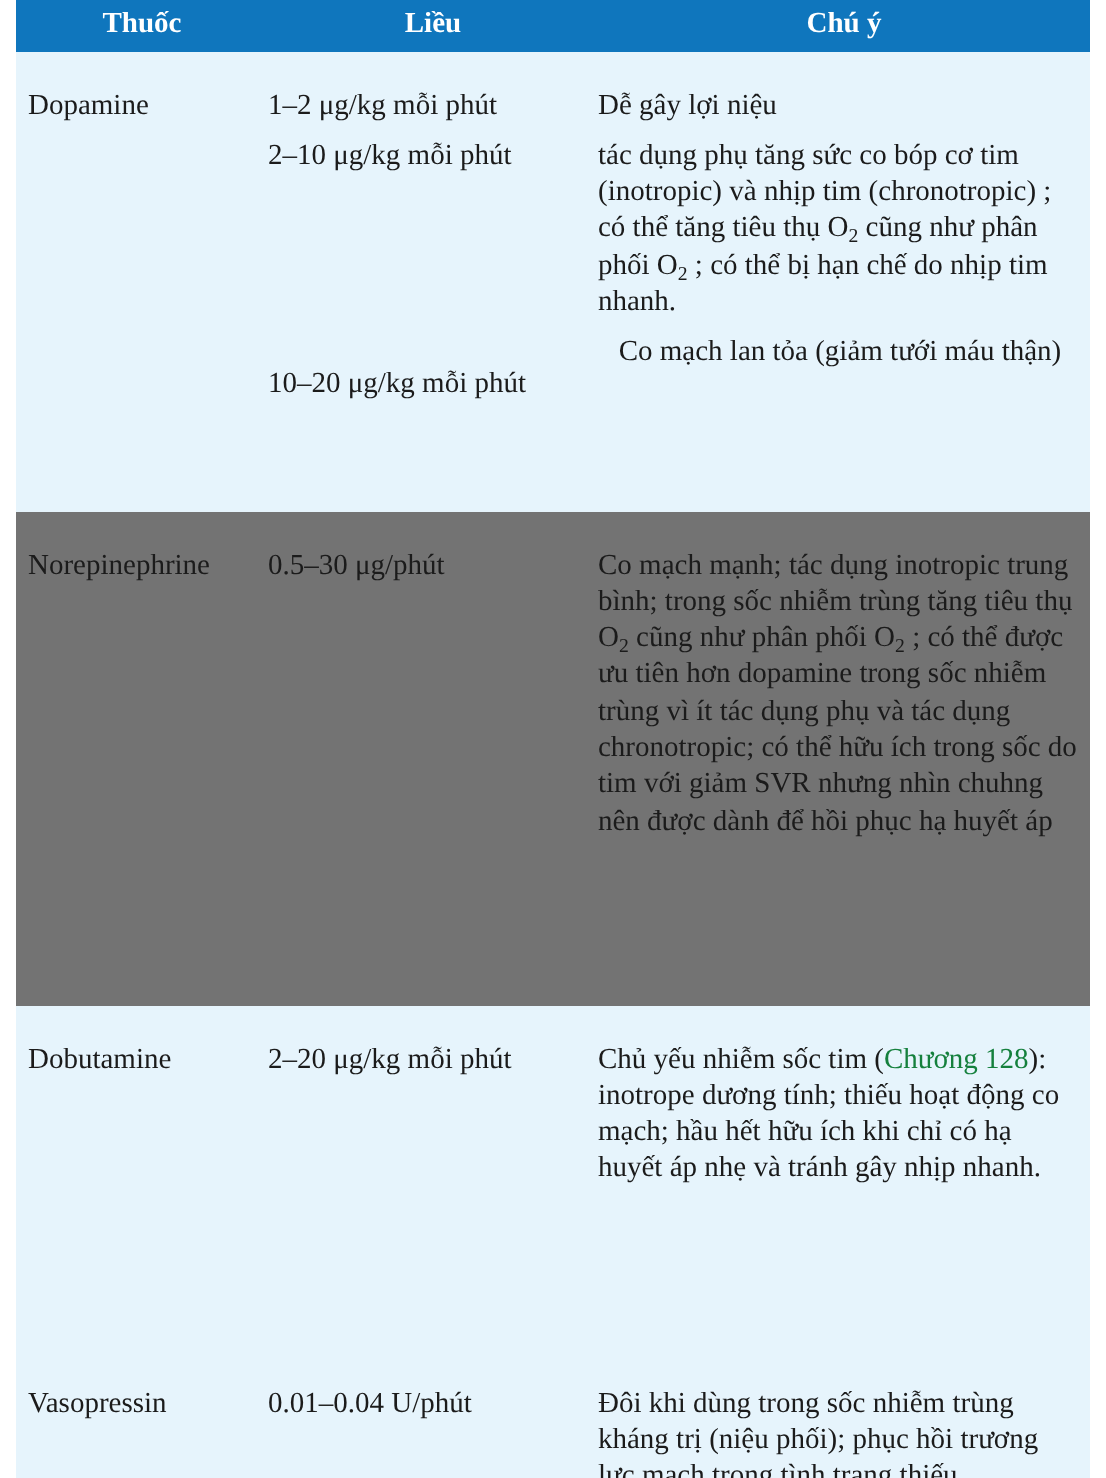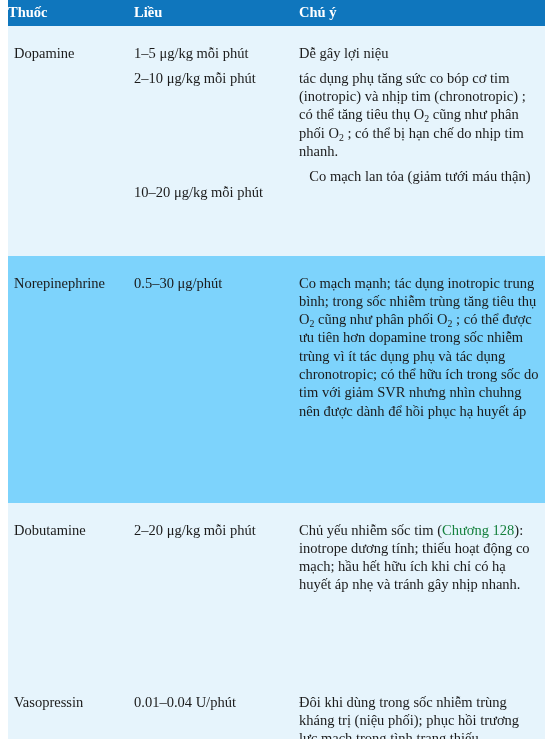--- a/index.html
+++ b/index.html
@@ -32,21 +32,21 @@
   }
 
   
   .thead-row {
     background: #0f76bd;
   }
   .thead-row th {
     color: #ffffff;
     font-weight: bold;
     font-size: 14.5px;
-    text-align: left;
+    text-align: center;
     padding: 4px 0 5px 0;
     vertical-align: middle;
     line-height: 1.15;
   }
 
   
   col.c-drug  { width: 126px; }
   col.c-dose  { width: 165px; }
   col.c-note  { width: 246px; }
 
@@ -56,21 +56,21 @@
     line-height: 1.26;
     color: #1b1b1b;
     padding: 12px;
   }
   .pad-l   { padding-left: 6px; }
   .pad-d   { padding-left: 0px; }
   .pad-n   { padding-left: 0px; padding-right: 4px; }
 
   
   .band-light { background: #e6f4fc; }
-  .band-dark  { background: #7dd3fc; }
+  .band-dark  { background: #737373; }
 
   
   .block {
     padding-top: 6px;
     padding-bottom: 7px;
   }
   .subline { margin: 0; }
   .subline + .subline { margin-top: 7px; }
 
   .nowrap { white-space: nowrap; }
@@ -112,21 +112,21 @@
       </tr>
     </thead>
 
     <tbody id="tbody">
         <tr class="band-light row-dopamine">
           <td class="cell pad-l">
             <div class="block">Dopamine</div>
           </td>
           <td class="cell pad-d">
             <div class="block">
-              <div class="subline nowrap">1–5 μg/kg mỗi phút</div>
+              <div class="subline nowrap">1–2 μg/kg mỗi phút</div>
               <div class="subline nowrap" style="margin-top: 7px;">2–10 μg/kg mỗi phút</div>
               <div class="subline nowrap" style="margin-top: 96px;">10–20 μg/kg mỗi phút</div>
             </div>
           </td>
           <td class="cell pad-n">
             <div class="block">
               <div class="subline"><span>Dễ gây lợi niệu</span></div>
               <div class="subline" style="margin-top: 7px;"><span>tác dụng phụ tăng sức co bóp cơ tim (inotropic) và nhịp tim (chronotropic) ; có thể tăng tiêu thụ O</span><sub>2</sub><span> cũng như phân phối O</span><sub>2</sub><span> ; có thể bị hạn chế do nhịp tim nhanh.</span></div>
               <div class="subline" style="margin-top: 7px; text-align: center;"><span>Co mạch lan tỏa (giảm tưới máu thận)</span></div>
             </div>

